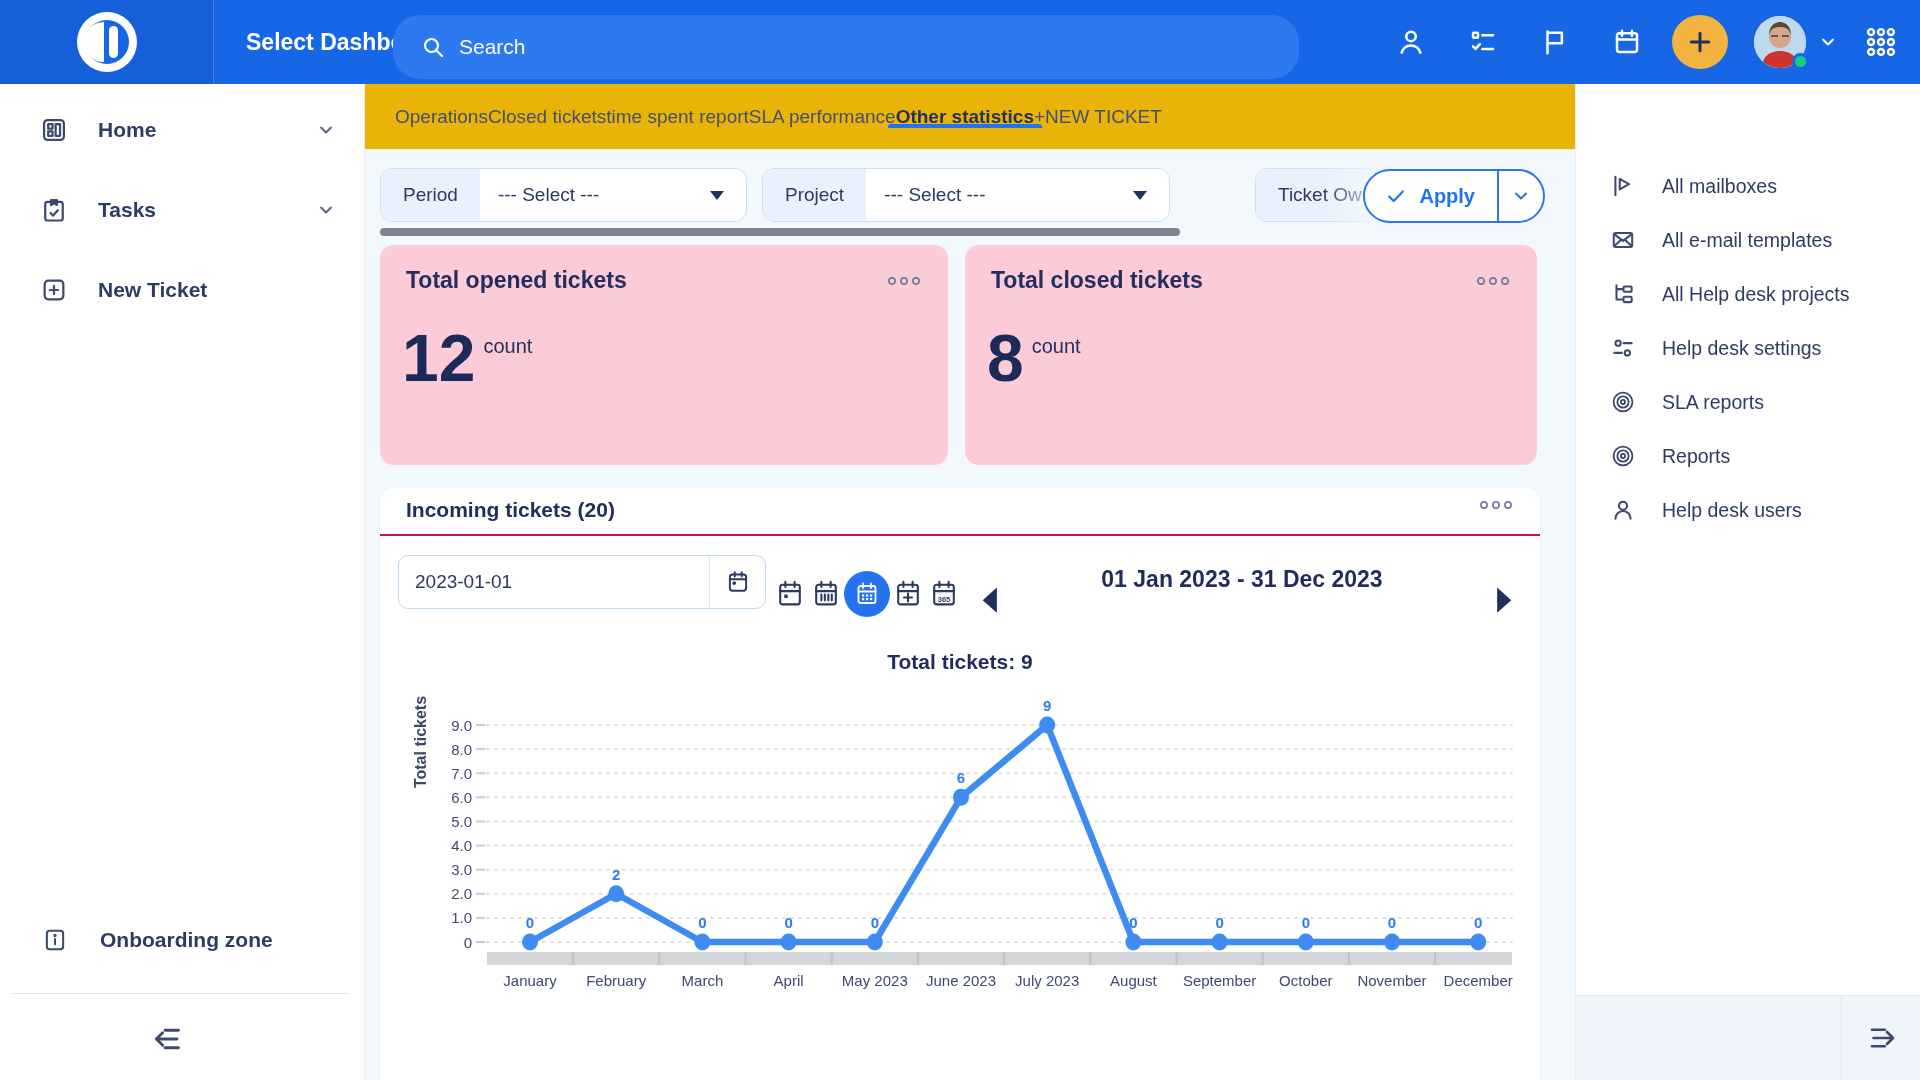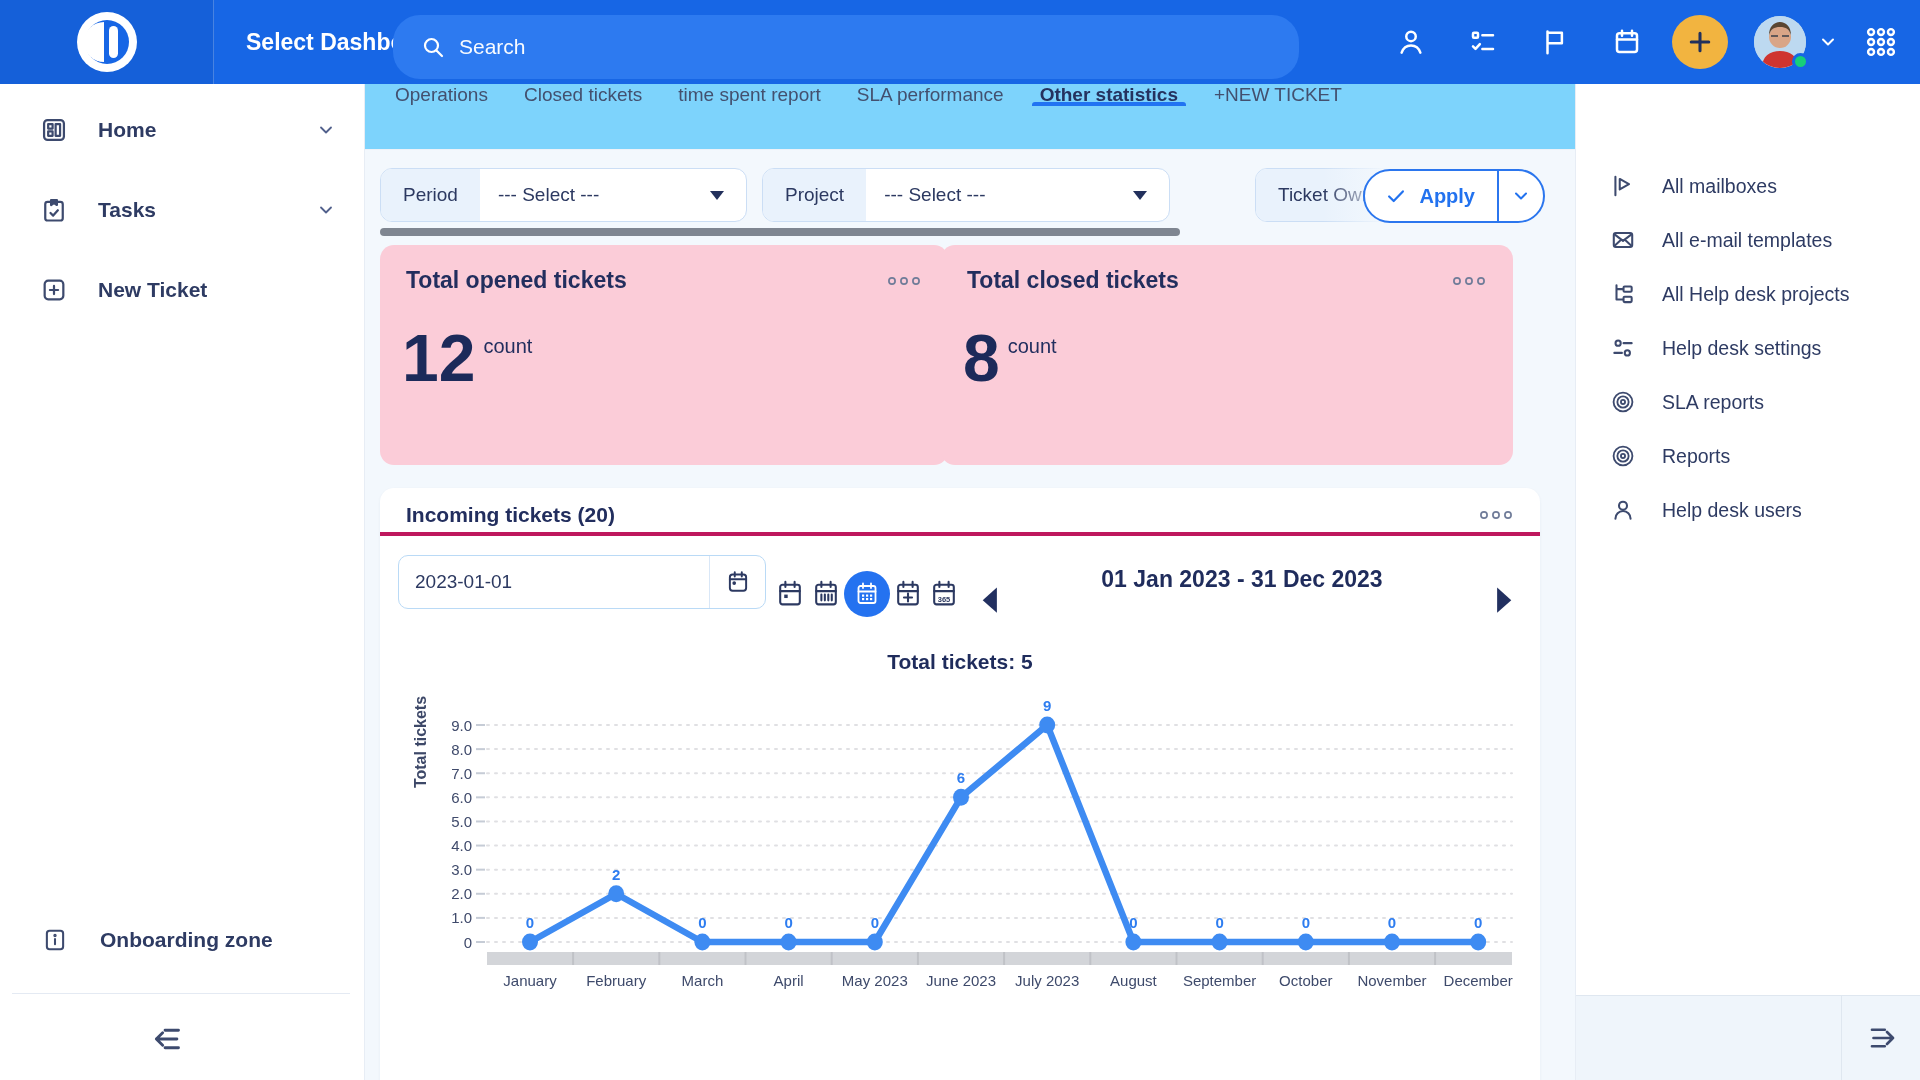--- a/index.html
+++ b/index.html
@@ -29,21 +29,21 @@
   .side-item .lbl{font-size:21px;font-weight:600;color:#2e3b63}
   .side-item .chev{position:absolute;right:28px;width:20px;height:20px;color:#51608c}
   .onboard{position:absolute;left:0;right:0;bottom:112px;height:56px;display:flex;align-items:center;padding-left:42px;gap:32px;cursor:pointer}
   .onboard .icn{width:26px;height:26px;color:#3d4a6e}
   .onboard .lbl{font-size:21px;font-weight:600;color:#2e3b63}
   .side-div{position:absolute;left:12px;right:14px;bottom:86px;height:1px;background:#e4eaf3}
   .collapse-btn{position:absolute;left:150px;bottom:22px;width:38px;height:38px;color:#3d4a6e;cursor:pointer}
 
   
   .main{position:absolute;top:84px;left:365px;right:345px;bottom:0}
-  .tabs{height:66px;background:#7dd3fc;display:flex;align-items:flex-start;padding-left:30px;gap:36px;border-bottom:1px solid #eef2f8}
+  .tabs{height:66px;background:#eab308;display:flex;align-items:center;padding-left:30px;border-bottom:1px solid #eef2f8}
   .tab{position:relative;display:flex;align-items:center;font-size:19px;font-weight:500;color:#43506f;cursor:pointer;white-space:nowrap}
   .tab.active{color:#25325f;font-weight:700}
   .tab.active::after{content:"";position:absolute;left:-8px;right:-8px;bottom:0;height:4px;border-radius:3px 3px 0 0;background:#2173f2}
   .content{position:relative;height:calc(100% - 66px)}
 
   
   .pill{position:absolute;top:18px;height:54px;border:1.5px solid #cbdef5;border-radius:12px;background:#fff;display:flex;align-items:stretch;overflow:hidden}
   .pill .plabel{background:#e9f2fc;display:flex;align-items:center;padding:0 22px;font-size:19px;color:#2c3961;white-space:nowrap}
   .pill .pvalue{flex:1;display:flex;align-items:center;padding:0 18px;font-size:19px;color:#2c3961;cursor:pointer}
   .caret{width:0;height:0;border-left:7px solid transparent;border-right:7px solid transparent;border-top:9px solid #22305c;margin-left:auto;margin-right:4px;align-self:center}
@@ -54,31 +54,31 @@
   .apply-btn{display:flex;align-items:stretch;height:54px;border:2px solid #2b76ee;border-radius:27px;background:#fff;overflow:hidden;cursor:pointer}
   .apply-main{display:flex;align-items:center;gap:12px;padding:0 22px 0 20px;font-size:20px;font-weight:700;color:#2272ef}
   .apply-main svg{width:22px;height:22px}
   .apply-more{width:46px;display:flex;align-items:center;justify-content:center;border-left:2px solid #2b76ee;color:#2272ef}
   .apply-more svg{width:20px;height:20px}
   .h-scrollbar{position:absolute;left:15px;top:78px;width:800px;height:8px;border-radius:4px;background:#7f8691;cursor:pointer}
 
   
   .stat-card{position:absolute;top:95px;height:220px;border-radius:14px;background:#fbccd8}
   .stat-card.c1{left:15px;width:568px}
-  .stat-card.c2{left:576px;width:572px}
+  .stat-card.c2{left:600px;width:572px}
   .card-head{display:flex;align-items:center;justify-content:space-between;padding:22px 26px 0 26px}
   .card-title{font-size:23px;font-weight:700;color:#222e5e}
   .dots{width:36px;height:14px;color:#707c99;cursor:pointer}
   .val-row{position:absolute;left:22px;top:80px;display:flex;align-items:flex-start;gap:8px}
   .big-num{font-size:66px;font-weight:800;color:#1c2a5a;line-height:1}
   .unit{font-size:20px;color:#222e5e;margin-top:10px}
 
   
   .panel{position:absolute;left:15px;top:338px;width:1160px;height:620px;background:#fff;border-radius:14px;box-shadow:0 1px 3px rgba(40,60,100,.06)}
-  .panel-head{height:48px;display:flex;align-items:center;justify-content:space-between;padding:10px 26px 0 26px;border-bottom:4px solid #be185d}
+  .panel-head{height:48px;display:flex;align-items:flex-start;justify-content:space-between;padding:10px 26px 0 26px;border-bottom:2px solid #be185d}
   .panel-title{font-size:21px;font-weight:700;color:#222e5e}
   .date-area{position:relative;height:150px}
   .date-input{position:absolute;left:18px;top:19px;width:368px;height:54px;border:1.5px solid #badaf6;border-radius:10px;display:flex;align-items:stretch;background:#fff}
   .date-input input{flex:1;border:0;outline:none;padding-left:16px;font-size:19px;color:#2c3961;font-family:"Liberation Sans",sans-serif;background:transparent}
   .cal-btn{width:56px;display:flex;align-items:center;justify-content:center;border-left:1px solid #d9e7f7;color:#2c3961;cursor:pointer}
   .cal-btn svg{width:26px;height:26px}
   .mini-cals{position:absolute;left:392px;top:35px;display:flex;align-items:center;}
   .mini{width:36px;height:44px;display:flex;align-items:center;justify-content:center;color:#2c3961;cursor:pointer}
   .mini svg{width:28px;height:30px}
   .mini.active{width:46px;height:46px;border-radius:50%;background:#2472f0;color:#fff}
@@ -405,21 +405,21 @@
               <path d="M12 1L3 9l9 8z"></path>
             </svg>
           </span>
         <div class="range-lbl">01 Jan 2023 - 31 Dec 2023</div>
         <span class="nav-arrow arr-right">
             <svg viewBox="0 0 14 18" fill="currentColor">
               <path d="M2 1l9 8-9 8z"></path>
             </svg>
           </span>
       </div>
-      <div class="total-lbl">Total tickets: 5</div>
+      <div class="total-lbl">Total tickets: 9</div>
       <svg class="chart" id="chart" width="1160" height="315" viewBox="0 0 1160 315">
           <text x="46" y="54" transform="rotate(-90 46 54)" text-anchor="middle" font-size="16" font-weight="bold" fill="#3d4868" font-family="Liberation Sans,sans-serif">Total tickets</text>
           <line x1="107" y1="37.00999999999999" x2="1132" y2="37.00999999999999" stroke="#e0e0e3" stroke-width="2" stroke-dasharray="2 6" stroke-linecap="round"></line>
           <line x1="96" y1="37.00999999999999" x2="105" y2="37.00999999999999" stroke="#c6ccd6" stroke-width="2"></line>
           <text x="92" y="42.50999999999999" text-anchor="end" font-size="15" fill="#3f4a6b" font-family="Liberation Sans,sans-serif">9.0</text>
           <line x1="107" y1="61.120000000000005" x2="1132" y2="61.120000000000005" stroke="#e0e0e3" stroke-width="2" stroke-dasharray="2 6" stroke-linecap="round"></line>
           <line x1="96" y1="61.120000000000005" x2="105" y2="61.120000000000005" stroke="#c6ccd6" stroke-width="2"></line>
           <text x="92" y="66.62" text-anchor="end" font-size="15" fill="#3f4a6b" font-family="Liberation Sans,sans-serif">8.0</text>
           <line x1="107" y1="85.23000000000002" x2="1132" y2="85.23000000000002" stroke="#e0e0e3" stroke-width="2" stroke-dasharray="2 6" stroke-linecap="round"></line>
           <line x1="96" y1="85.23000000000002" x2="105" y2="85.23000000000002" stroke="#c6ccd6" stroke-width="2"></line>

